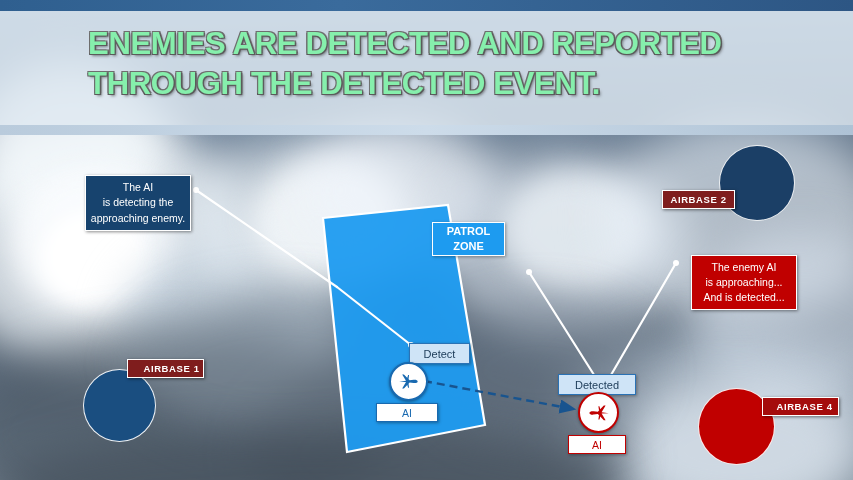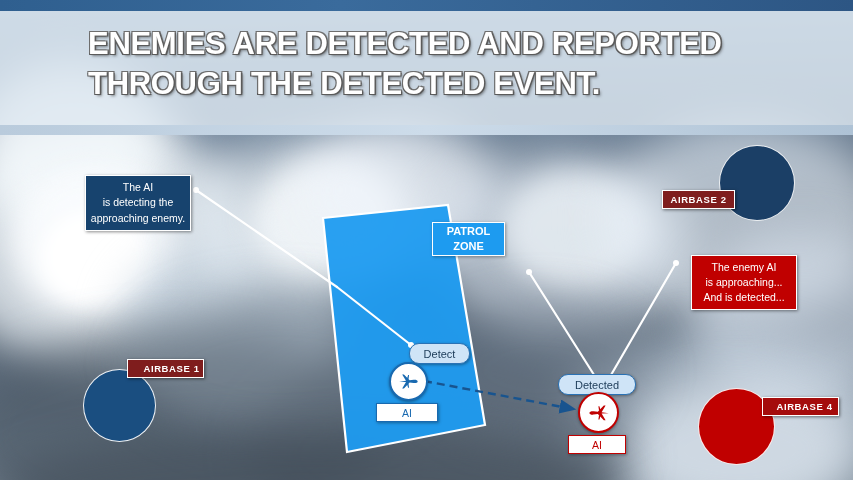--- a/index.html
+++ b/index.html
@@ -39,21 +39,21 @@
     background:linear-gradient(90deg,#2f5f8f 0%,#3a6b9c 40%,#2d5684 100%);
   }
   #banner-edge-top{top:0;}
   #banner-edge-bottom{top:125px;height:10px;background:linear-gradient(90deg,#b9cbdc 0%,#cddcea 50%,#aec2d5 100%);}
 
   #title{
     position:absolute;left:88px;top:24px;width:740px;
     font-family:"Liberation Sans",sans-serif;
     font-size:31px;font-weight:bold;line-height:1.28;
     letter-spacing:-0.3px;
-    color:#ffffff;
+    color:#86efac;
     text-shadow:
       1.4px 1.4px 0 #5b5b5b,
       -1.1px -1.1px 0 #6e6e6e,
       1.4px -1.1px 0 #6e6e6e,
       -1.1px 1.4px 0 #5b5b5b,
       2px 2px 3px rgba(40,40,40,0.55);
     white-space:pre-line;
   }
 
   
@@ -106,21 +106,21 @@
     border:1.6px solid #ffffff;
     color:#ffffff;
     font-size:9.5px;font-weight:bold;
     letter-spacing:0.6px;
     box-shadow:1px 1px 3px rgba(0,0,0,0.5);
     padding-left:8px;
   }
   .btn-event{
     background:#cfe4f7;
     border:1.5px solid #2a72b5;
-    border-radius:10px;
+    border-radius:0;
     color:#1b3a57;
     font-size:11px;
     box-shadow:1px 1px 3px rgba(0,0,0,0.35);
   }
   .label-ai{
     background:#ffffff;
     border:1.5px solid #1869b0;
     color:#1869b0;
     font-size:10.5px;
     box-shadow:1px 1px 3px rgba(0,0,0,0.35);

